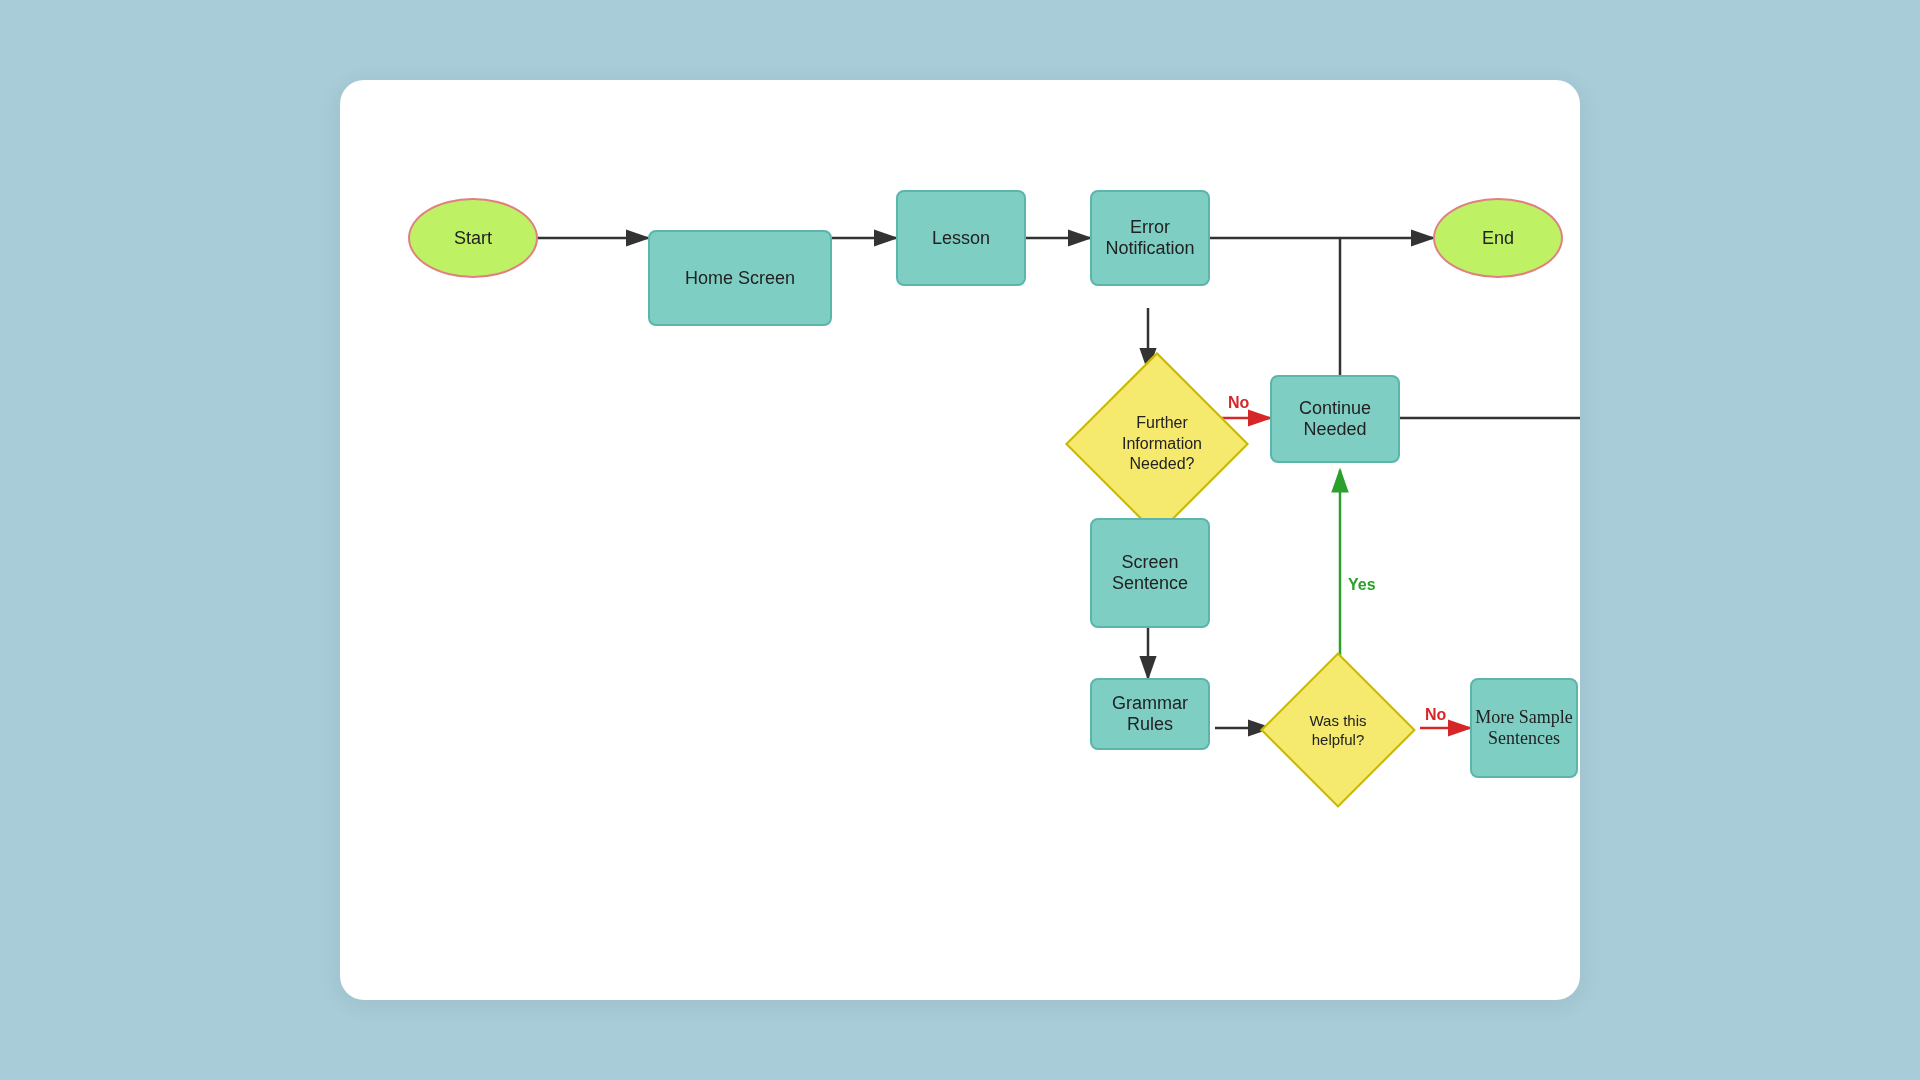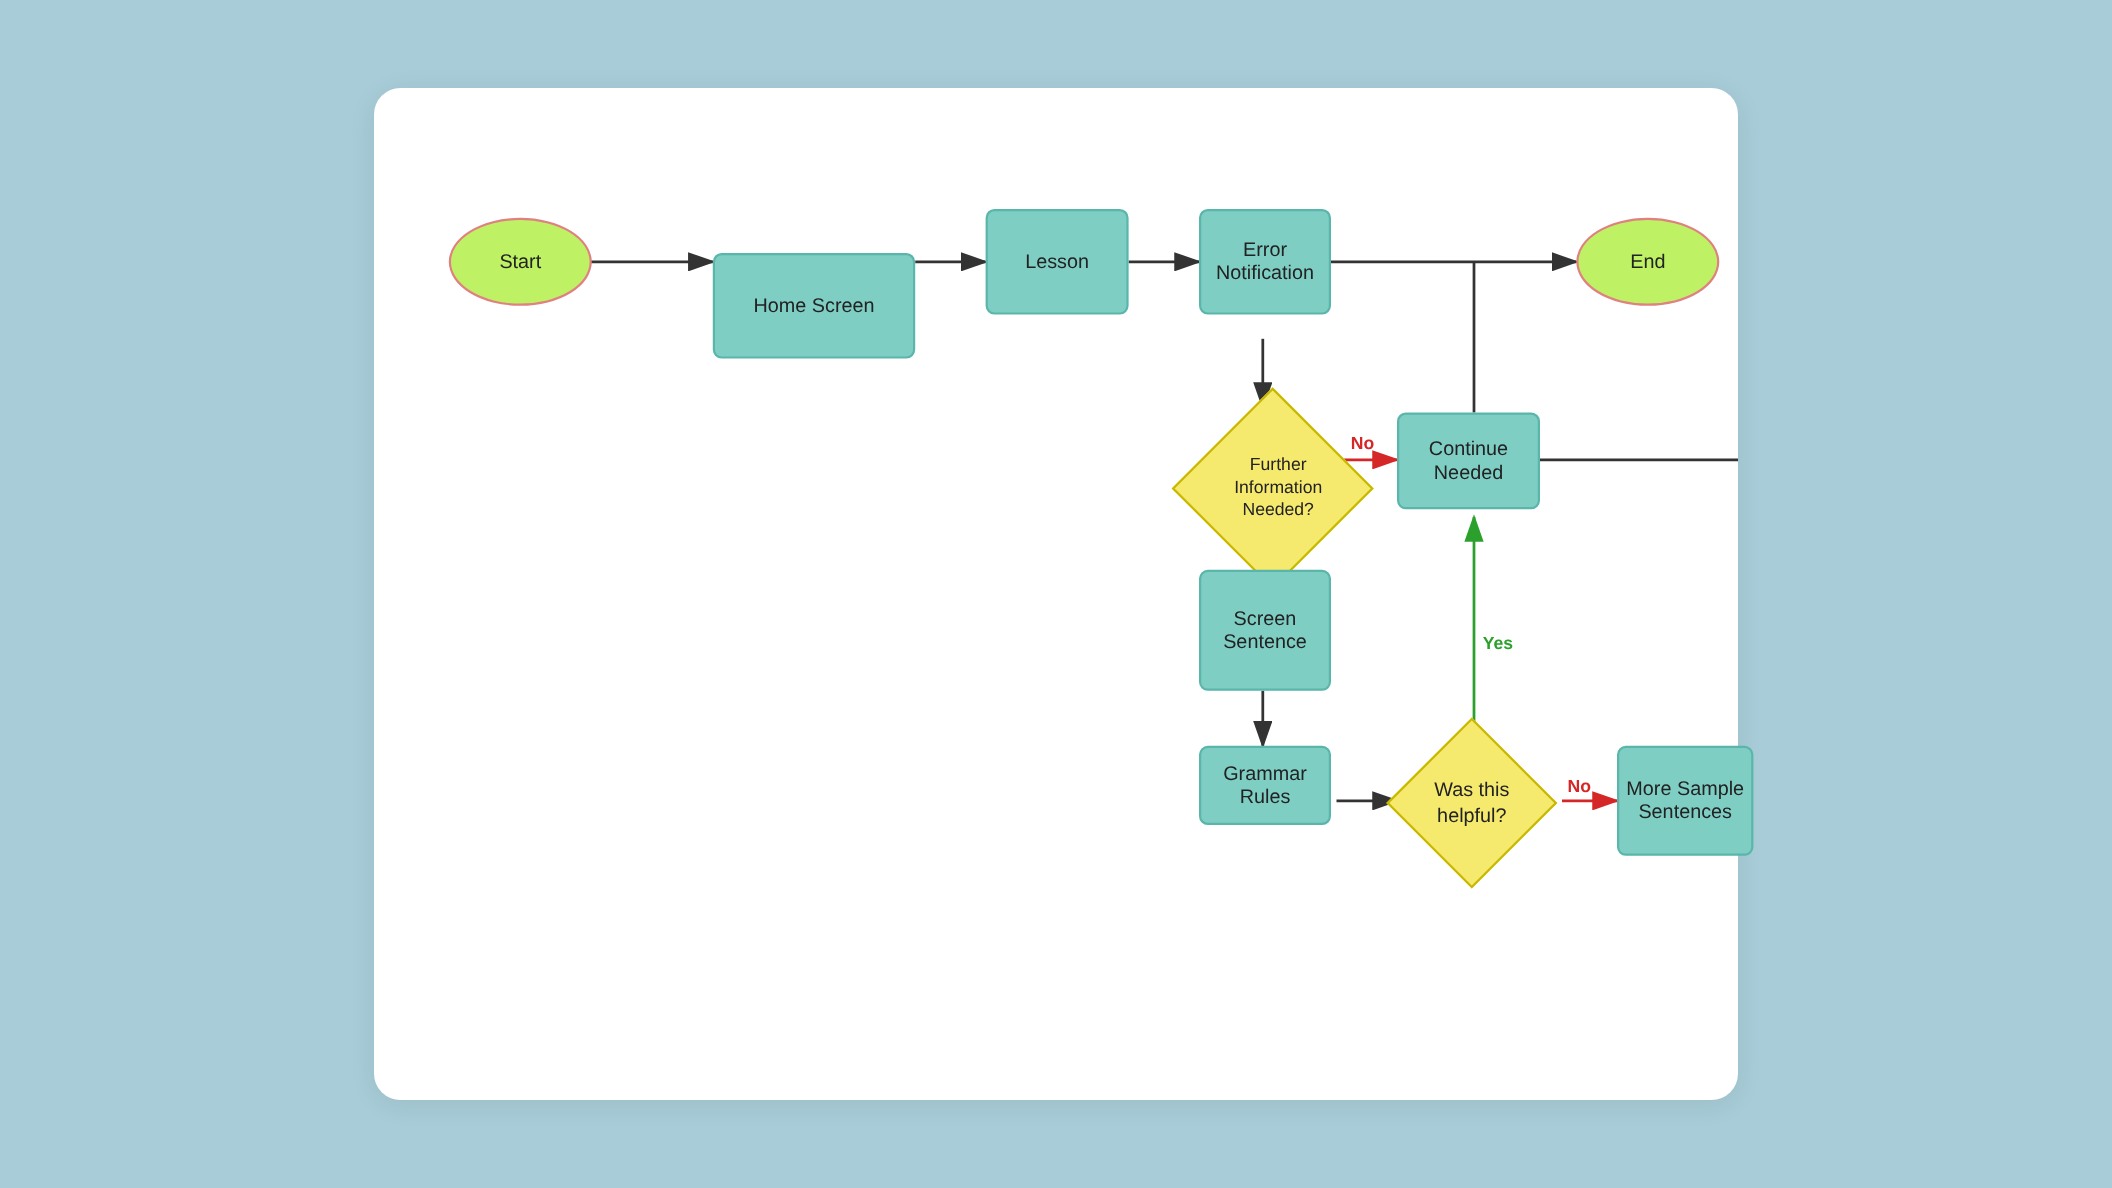--- a/index.html
+++ b/index.html
@@ -172,22 +172,22 @@
 Sentence</span>
   </div>
 
   <div class="node node-rect" style="left: 750px; top: 598px; width: 120px; height: 72px;">
     <span style="white-space: pre-line;">Grammar
 Rules</span>
   </div>
 
   <div class="node-diamond-wrap" style="left: 924px; top: 600px; width: 148px; height: 100px;">
     <div class="node-diamond" style="width: 110px; height: 110px; position: absolute; top: -5px; left: 19px;"></div>
-    <div class="node-diamond-text" style="white-space: pre-line; width: 110px; font-size: 18px;">Was this
+    <div class="node-diamond-text" style="white-space: pre-line; width: 110px; font-size: 15px;">Was this
 helpful?</div>
   </div>
 
-  <div class="node node-rect" style="left: 1130px; top: 598px; width: 124px; height: 100px;">
+  <div class="node node-rect" style="left: 1130px; top: 598px; width: 108px; height: 100px; font-family: Liberation Serif, serif;">
     <span style="white-space: pre-line;">More Sample
 Sentences</span>
   </div>
 
 </div>
 
 </body></html>

